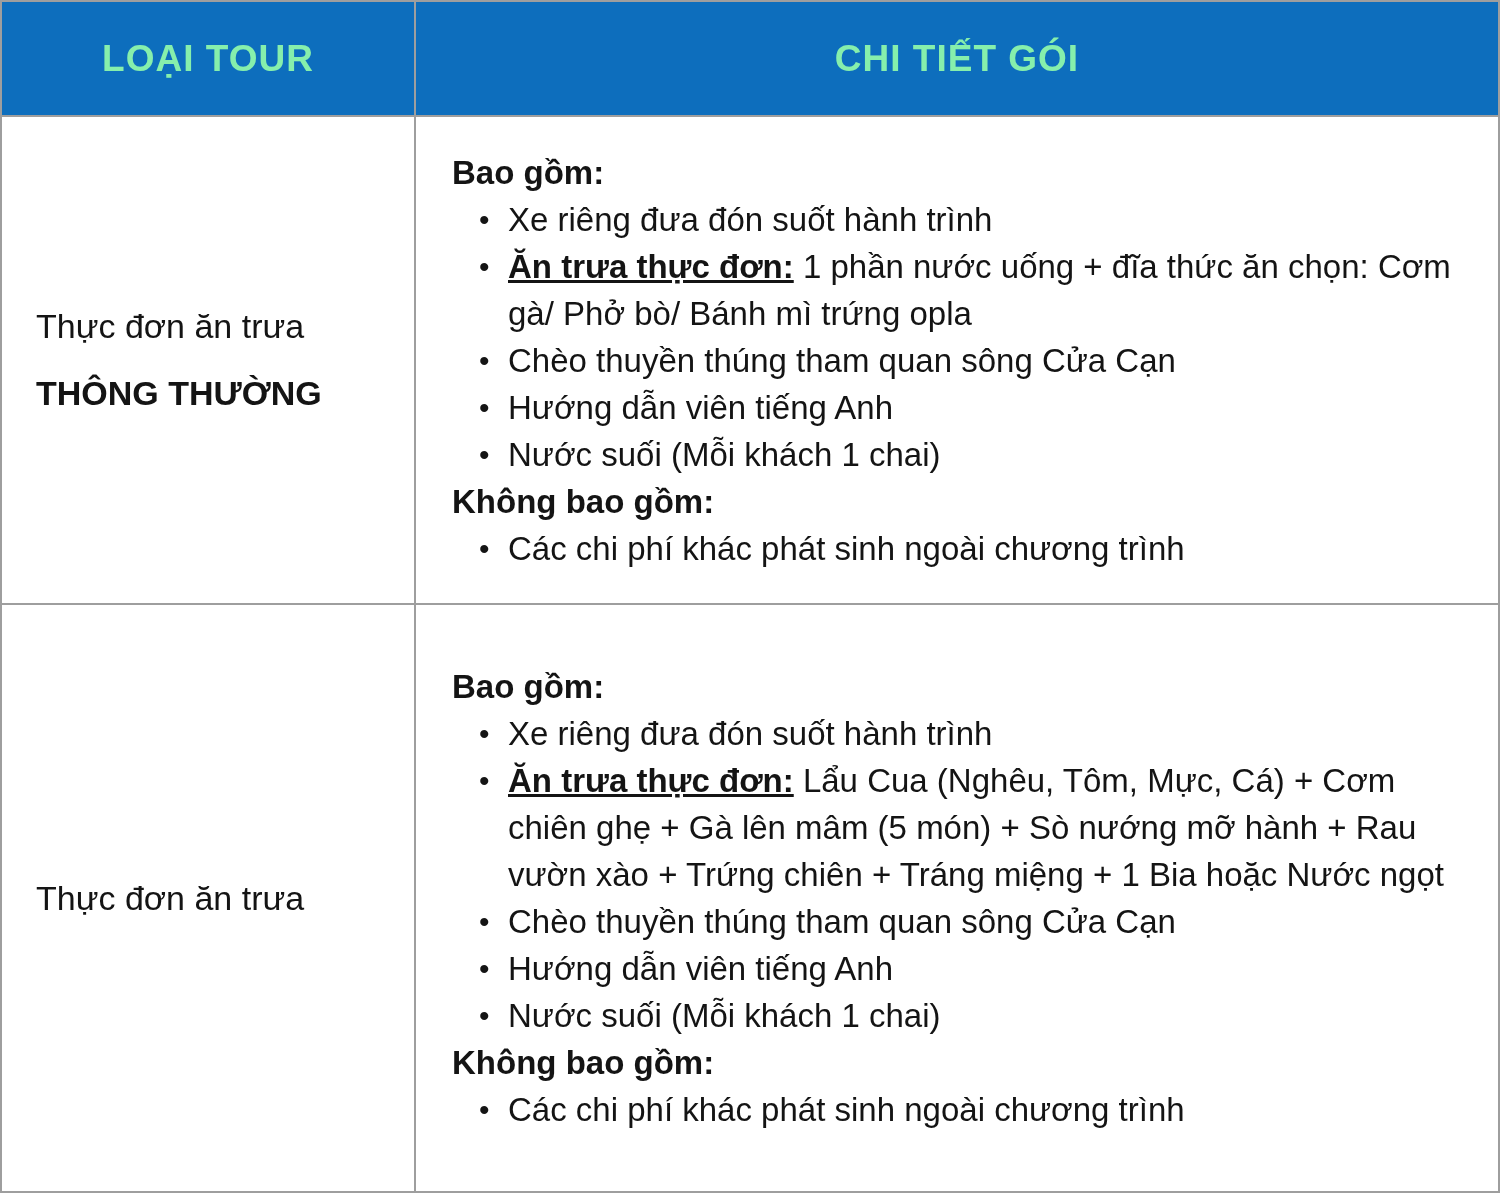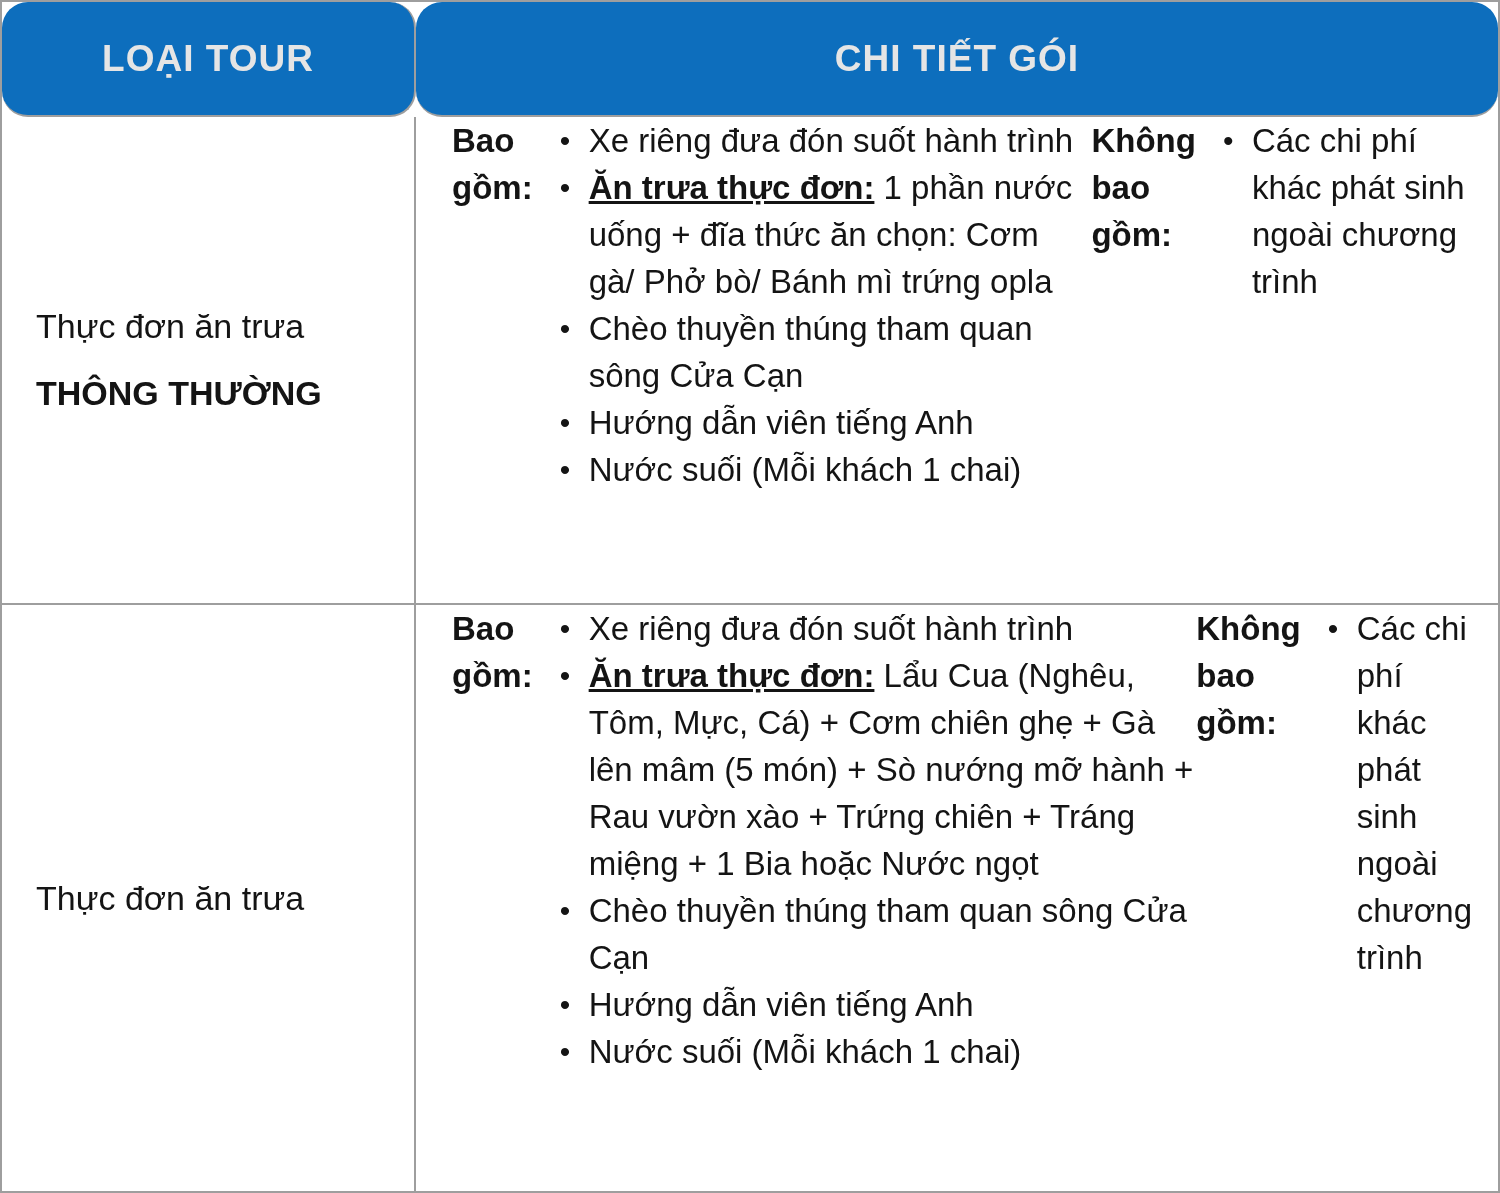--- a/index.html
+++ b/index.html
@@ -25,42 +25,41 @@
   }
   .cell{
     border-right:2px solid var(--border);
     border-bottom:2px solid var(--border);
     overflow:hidden;
   }
   .cell.last-col{ border-right:none; }
   .cell.last-row{ border-bottom:none; }
   .hcell{
     background:var(--blue);
-    color:#e5e5e5;
+    color:#86efac;
     display:flex;
     align-items:center;
     justify-content:center;
     font-weight:bold;
     font-size:37px;
     letter-spacing:1px;
-    border-radius:26px;
   }
   .tour-cell{
     display:flex;
     flex-direction:column;
     justify-content:center;
     padding:0 20px 0 34px;
     font-size:34px;
     line-height:47px;
     gap:20px;
   }
   .tour-bold{ font-weight:bold; }
   .detail-cell{
     display:flex;
-    flex-direction:row;
+    flex-direction:column;
     justify-content:center;
     padding:0 24px 0 36px;
     font-size:33px;
     line-height:47px;
   }
   .section-label{ font-weight:bold; }
   ul.blist{
     margin:0;
     padding:0;
     list-style:none;

